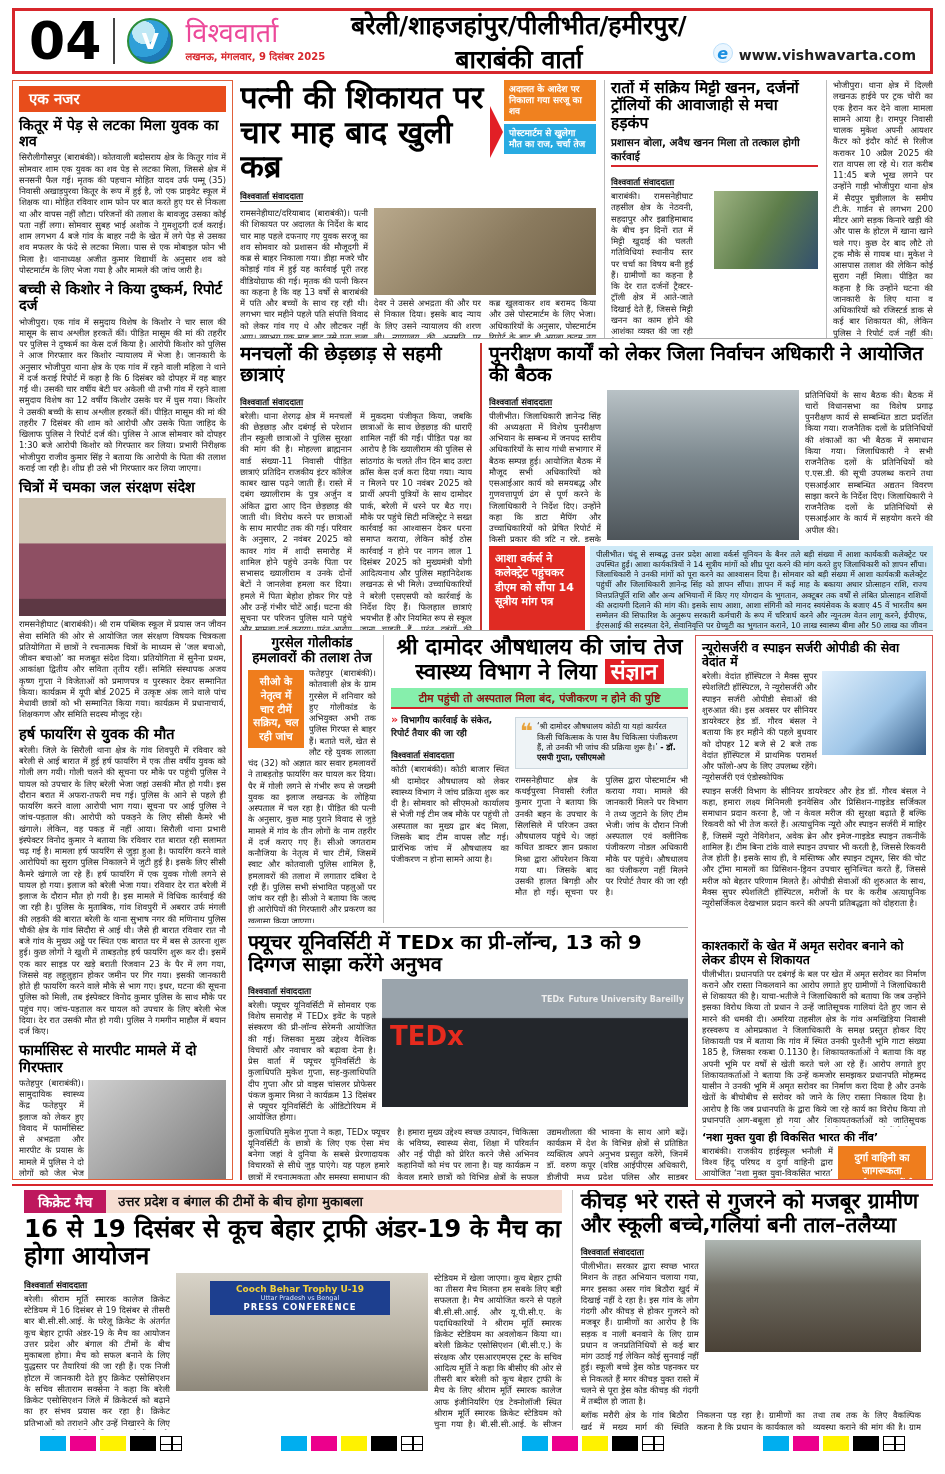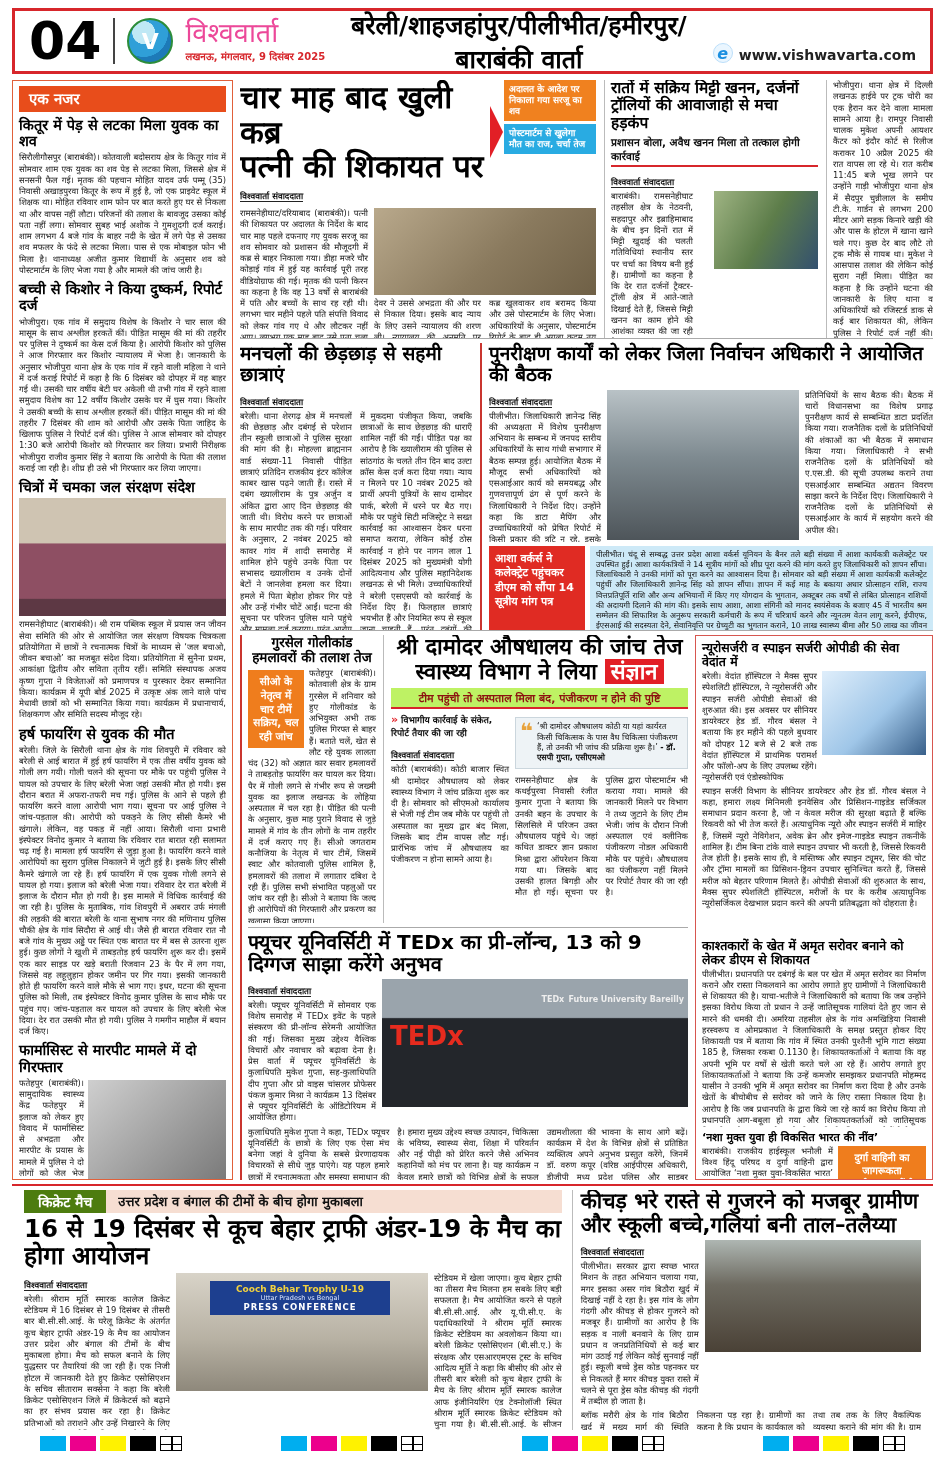--- a/index.html
+++ b/index.html
@@ -102,21 +102,21 @@
   
   .bandCD { display: flex; gap: 7px; flex: 1; border-top: 1px solid #aaa; padding-top: 4px; overflow: hidden; }
   .centerCD { flex: 1; display: flex; flex-direction: column; border-left: 2px solid #c9352f; padding-left: 6px; overflow: hidden; }
   .rowC { display: flex; gap: 7px; height: 288px; overflow: hidden; }
   .gursel { width: 128px; flex-shrink: 0; }
   .gursel-head { font-size: 13.5px; text-align: center; margin-bottom: 3px; }
   .co-small { background: #ef7d1d; color: #fff; font-weight: 700; font-size: 10.5px; line-height: 1.3; padding: 5px 5px; float: left; width: 56px; margin: 2px 5px 2px 0; text-align: center; }
   .damodar { flex: 1; border-left: 1px solid #bbb; padding-left: 7px; }
   .dam-head { font-size: 22px; text-align: center; }
   .dam-mark { background: #e21f26; color: #fff; padding: 0 6px; }
-  .dam-bar { background: #bef264; color: #8c1210; font-weight: 800; font-size: 11px; text-align: center; border-bottom: 2px solid #d7262b; margin: 4px 0; padding: 2px 4px; }
+  .dam-bar { background: #86efac; color: #8c1210; font-weight: 800; font-size: 11px; text-align: center; border-bottom: 2px solid #d7262b; margin: 4px 0; padding: 2px 4px; }
   .dam-row { display: flex; gap: 6px; }
   .dam-left { width: 118px; flex-shrink: 0; }
   .dam-bullet { font-size: 9px; font-weight: 700; margin-bottom: 4px; }
   .dam-bullet .chev { color: #e21f26; font-weight: 800; margin-right: 3px; font-size: 11px; }
   .dam-photo { flex: 1; height: 112px; }
   .quote-box { background: #eef3f6; border: 1px solid #cbd6dd; padding: 4px 6px 4px 4px; font-size: 8px; line-height: 1.3; margin: 4px 0; display: flex; gap: 4px; }
   .quote-mark { color: #e8a33c; font-size: 22px; font-weight: 800; line-height: 0.9; }
   .dam-cols { margin-top: 2px; }
 
   .tedx { flex: 1; border-top: 1px solid #aaa; margin-top: 4px; padding-top: 3px; overflow: hidden; }
@@ -135,21 +135,21 @@
   .rb-row { display: flex; gap: 5px; }
   .rb-photo { width: 104px; height: 84px; flex-shrink: 0; }
   .kasht-head { font-size: 12.5px; margin: 5px 0 2px; }
   .nasha-head { font-size: 11px; margin: 5px 0 2px; }
   .nasha-co { background: #ef7d1d; color: #fff; font-weight: 700; font-size: 10px; line-height: 1.3; padding: 5px 6px; float: right; width: 88px; margin: 0 0 2px 5px; text-align: center; }
 
   
   .bottom-row { display: flex; gap: 10px; padding: 4px 12px 0; border-top: 2px solid #d7262b; margin: 4px 12px 0; height: 246px; overflow: hidden; }
   .cricket { flex: 1.58; overflow: hidden; }
   .cr-labelrow { display: flex; align-items: stretch; gap: 0; margin-bottom: 2px; }
-  .cr-label { background: #4d7c0f; color: #fff; font-weight: 800; font-size: 14px; padding: 2px 14px; }
+  .cr-label { background: #be185d; color: #fff; font-weight: 800; font-size: 14px; padding: 2px 14px; }
   .cr-strip { background: #f6ded2; font-weight: 800; font-size: 13px; padding: 2px 12px; flex: 1; }
   .cr-head { font-size: 24.5px; margin: 2px 0 3px; }
   .cr-row { display: flex; gap: 6px; }
   .cr-c1 { width: 146px; flex-shrink: 0; }
   .cr-photo { width: 252px; height: 118px; flex-shrink: 0; position: relative; }
   .cr-banner { position: absolute; left: 34px; top: 8px; width: 180px; background: #1d3f8f; color: #fff; text-align: center; padding: 3px 2px; }
   .cr-b1 { font-size: 9px; font-weight: 800; color: #f3d23e; }
   .cr-b2 { font-size: 6.5px; color: #dce7ff; }
   .cr-b3 { font-size: 8.5px; font-weight: 800; letter-spacing: 1px; }
   .cr-c3 { flex: 1; }
@@ -215,22 +215,22 @@
         <span>फतेहपुर (बाराबंकी)। सामुदायिक स्वास्थ्य केंद्र फतेहपुर में इलाज को लेकर हुए विवाद में फार्मासिस्ट से अभद्रता और मारपीट के प्रयास के मामले में पुलिस ने दो लोगों को जेल भेज दिया। डड़ियामऊ निवासी सलाहुद्दीन और सरवर अली अपनी पुत्री कैकेशा को उपचार के लिए सीएचसी लाए थे। डॉक्टर की जांच के बाद फार्मासिस्ट ने बच्ची को इंजेक्शन दिया, जिसके बाद तीमारदारों ने इलाज में लापरवाही का आरोप लगाते हुए हंगामा शुरू कर दिया। फार्मासिस्ट का कहना है कि दोनों आरोपितों ने गाली-गलौज की और मारपीट का प्रयास किया, जिसके बाद उन्होंने खुद को कमरे में बंद कर जान बचाई। मामला बढ़ता देख सीएचसी प्रभारी ने पुलिस को लिखित तहरीर दी। कोतवाली पुलिस ने दोनों पर सरकारी कार्य में बाधा एवं सरकारी कर्मचारी से मारपीट के प्रयास की धाराओं में मुकदमा दर्ज कर जेल भेज दिया।</span>
       </div>
     </div>
 
     <div class="right-main">
 
       <div class="bandA">
         <div class="patni">
           <div class="patni-top">
             <div class="patni-heads">
+              <div>पत्नी की शिकायत पर</div>
               <div>चार माह बाद खुली कब्र</div>
-              <div>पत्नी की शिकायत पर</div>
             </div>
             <div class="arrow-wrap">
                 <div class="red-arrow"></div>
               </div>
             <div class="callout-stack">
               <div class="co orange">अदालत के आदेश पर निकाला गया सरजू का शव</div>
               <div class="co blue">पोस्टमार्टम से खुलेगा मौत का राज, चर्चा तेज</div>
             </div>
           </div>
           <div class="byline">विश्ववार्ता संवाददाता</div>

